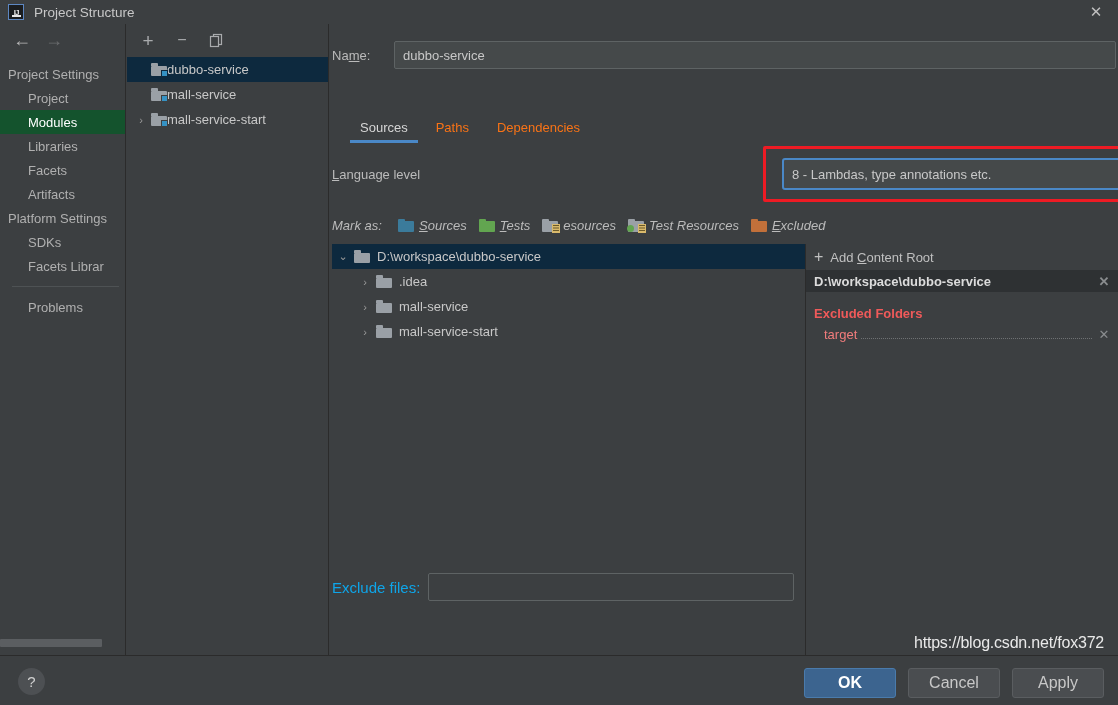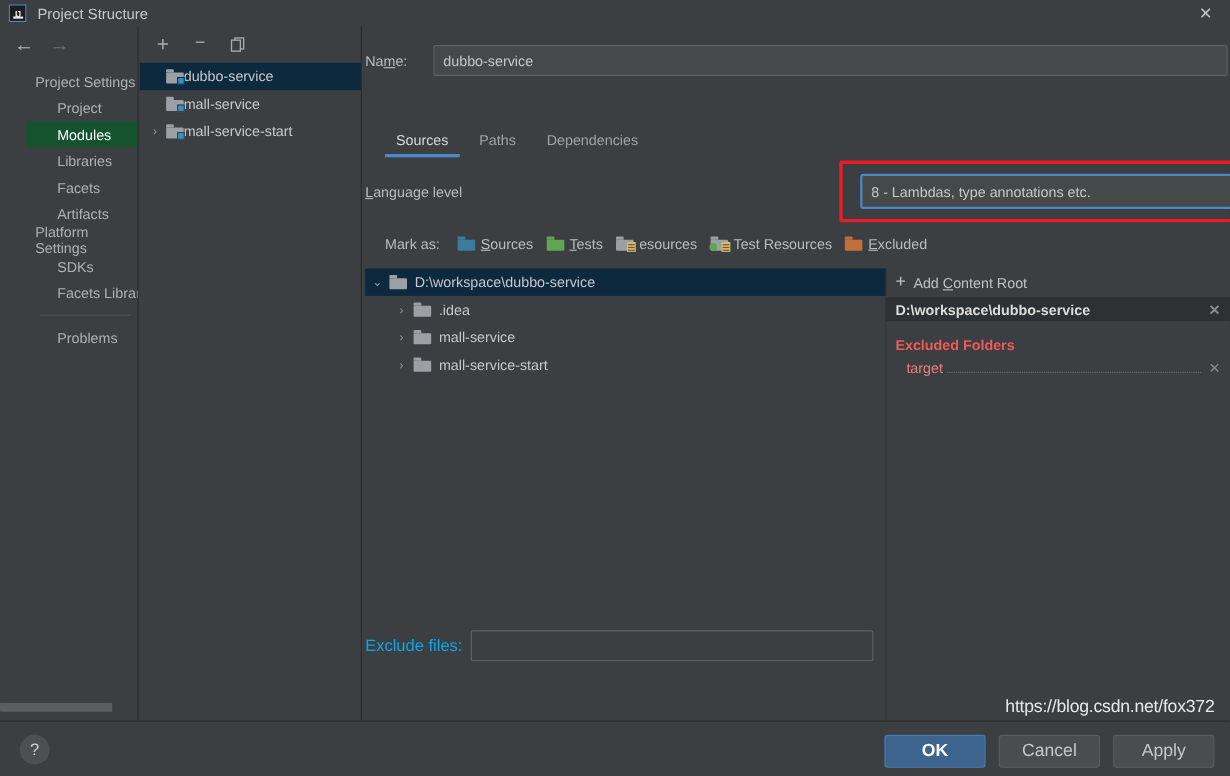--- a/index.html
+++ b/index.html
@@ -56,21 +56,21 @@
   #nav-arrows {
     height: 32px; display: flex; align-items: center; padding-left: 6px;
   }
   .nav-arrow {
     width: 32px; height: 26px; display: flex; align-items: center; justify-content: center;
     font-size: 18px; line-height: 1;
   }
   .nav-arrow.back { color: #b6b6b6; }
   .nav-arrow.fwd  { color: #6a6c6e; }
 
-  .nav-list { margin-top: 6px; margin-left: 24px; }
+  .nav-list { margin-top: 6px; }
   .nav-group {
     height: 24px; display: flex; align-items: center;
     padding-left: 8px; font-size: 13px; color: #b0b0b0;
   }
   .nav-item {
     height: 24px; display: flex; align-items: center;
     padding-left: 28px; font-size: 13px; color: #b0b0b0;
     white-space: nowrap; overflow: hidden;
   }
   .nav-item.selected {
@@ -167,21 +167,21 @@
     font-size: 13px; color: #c8c8c8;
   }
 
   
   #tabs {
     position: absolute; left: 16px; top: 92px; height: 26px;
     display: flex; align-items: flex-start; gap: 0px;
   }
   .tab-item {
     padding: 0 14px; height: 24px; line-height: 24px;
-    font-size: 13px; color: #a3a3a3; position: relative;
+    font-size: 13px; color: #f97316; position: relative;
   }
   .tab-item.active { color: #d6d6d6; }
   .tab-item.active::after {
     content: ""; position: absolute; left: 4px; right: 4px; bottom: -3px;
     height: 3px; background: #4a88c7;
   }
 
   
   #lang-row {
     position: absolute; left: 2px; top: 136px; width: 784px; height: 28px;
@@ -196,22 +196,22 @@
     position: absolute; left: 452px; top: 134px; width: 590px; height: 32px;
     background: #45494a; border: 2px solid #4a88c7; border-radius: 3px;
     display: flex; align-items: center;
   }
   #lang-combo .val {
     flex: 1; padding-left: 8px; font-size: 13px; color: #c8c8c8;
   }
 
   
   #markas {
-    position: absolute; left: 20px; top: 190px; height: 22px;
-    display: flex; align-items: flex-start;
+    position: absolute; left: 2px; top: 190px; height: 22px;
+    display: flex; align-items: center; font-style: italic;
   }
   .lbl-mark { width: 66px; font-size: 13px; color: #bbbbbb; }
   .mark-btn {
     display: flex; align-items: center; gap: 5px; margin-right: 12px;
     font-size: 13px; color: #bbbbbb;
   }
 
   
   #tree {
     position: absolute; left: 2px; top: 220px; width: 473px; height: 315px;

